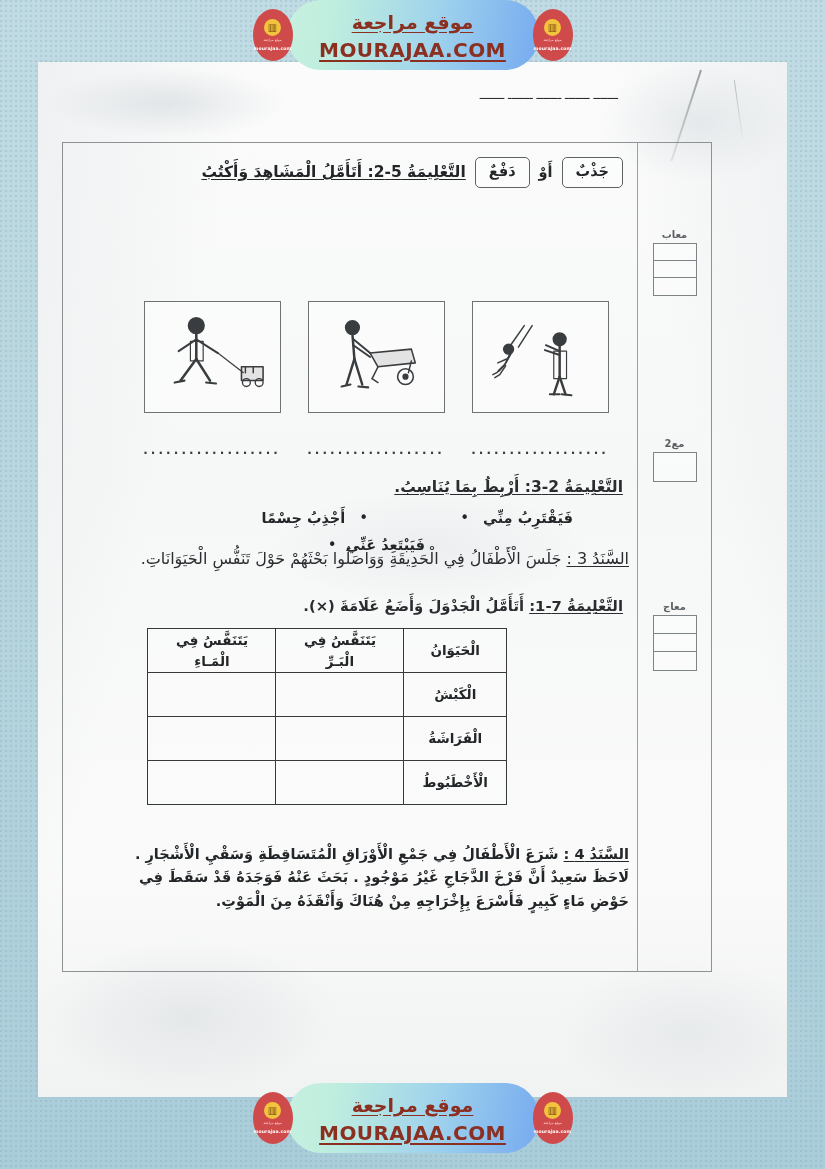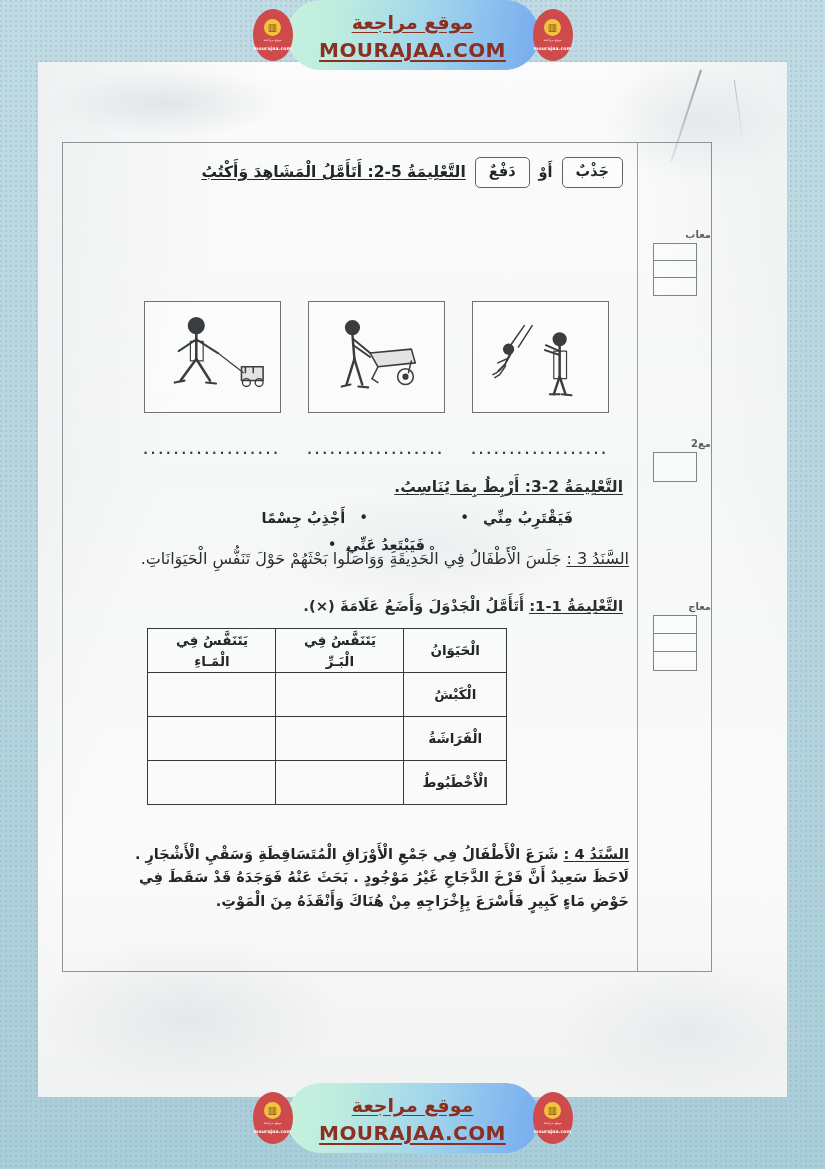--- a/index.html
+++ b/index.html
@@ -248,20 +248,21 @@
   
   .margin-col {
     position: absolute;
     right: 0; top: 0;
     width: 73px; height: 100%;
   }
   .grade-group { position: absolute; width: 100%; }
   .grade-label {
     font-size: 10px;
     color: #5a5f62;
+    text-align: center;
     direction: rtl;
     letter-spacing: 1px;
     margin-bottom: 1px;
     font-weight: 600;
   }
   .grade-boxes {
     margin: 0 auto;
     border: 1.2px solid #7e8386;
     background: rgba(255,255,255,.4);
   }
@@ -340,20 +341,21 @@
 <div class="scan-sheet">
   <div class="scan-paper"></div>
   <div class="smudge sm1"></div>
   <div class="smudge sm2"></div>
   <div class="smudge sm3"></div>
   <div class="smudge sm4"></div>
   <div class="smudge sm5"></div>
   <div class="fold-line"></div>
   <div class="fold-line2"></div>
 
+  <div class="ghost-top ar">ـــــــ ـــــــ ـــــــ ـــــــ ـــــــ</div>
 
   <div class="worksheet">
     <div class="worksheet-inner-divider"></div>
 
     <div class="content-col">
 
       <div class="instr-2-2">
         <div class="word-box ar">جَذْبٌ</div>
         <div class="or-word ar">أَوْ</div>
         <div class="word-box ar">دَفْعٌ</div>
@@ -454,21 +456,21 @@
         <span class="m-item ar">فَيَبْتَعِدُ عَنِّي</span>
         <span class="m-dot">•</span>
       </div>
 
       <div class="support-3 ar">
         <span class="lbl-underline">السَّنَدُ 3 :</span>
         <span>جَلَسَ الْأَطْفَالُ فِي الْحَدِيقَةِ وَوَاصَلُوا بَحْثَهُمْ حَوْلَ تَنَفُّسِ الْحَيَوَانَاتِ.</span>
       </div>
 
       <div class="instr-3-1 ar">
-        <span class="lbl-underline">التَّعْلِيمَةُ 1-1:</span>
+        <span class="lbl-underline">التَّعْلِيمَةُ 7-1:</span>
         <span>أَتَأَمَّلُ الْجَدْوَلَ وَأَضَعُ عَلَامَةَ (×).</span>
       </div>
 
       <table class="animal-table">
         <thead>
           <tr>
             <th class="col-animal ar">الْحَيَوَانُ</th>
             <th class="col-land ar">يَتَنَفَّسُ فِي الْبَـرِّ</th>
             <th class="col-water ar">يَتَنَفَّسُ فِي الْمَـاءِ</th>
           </tr>

